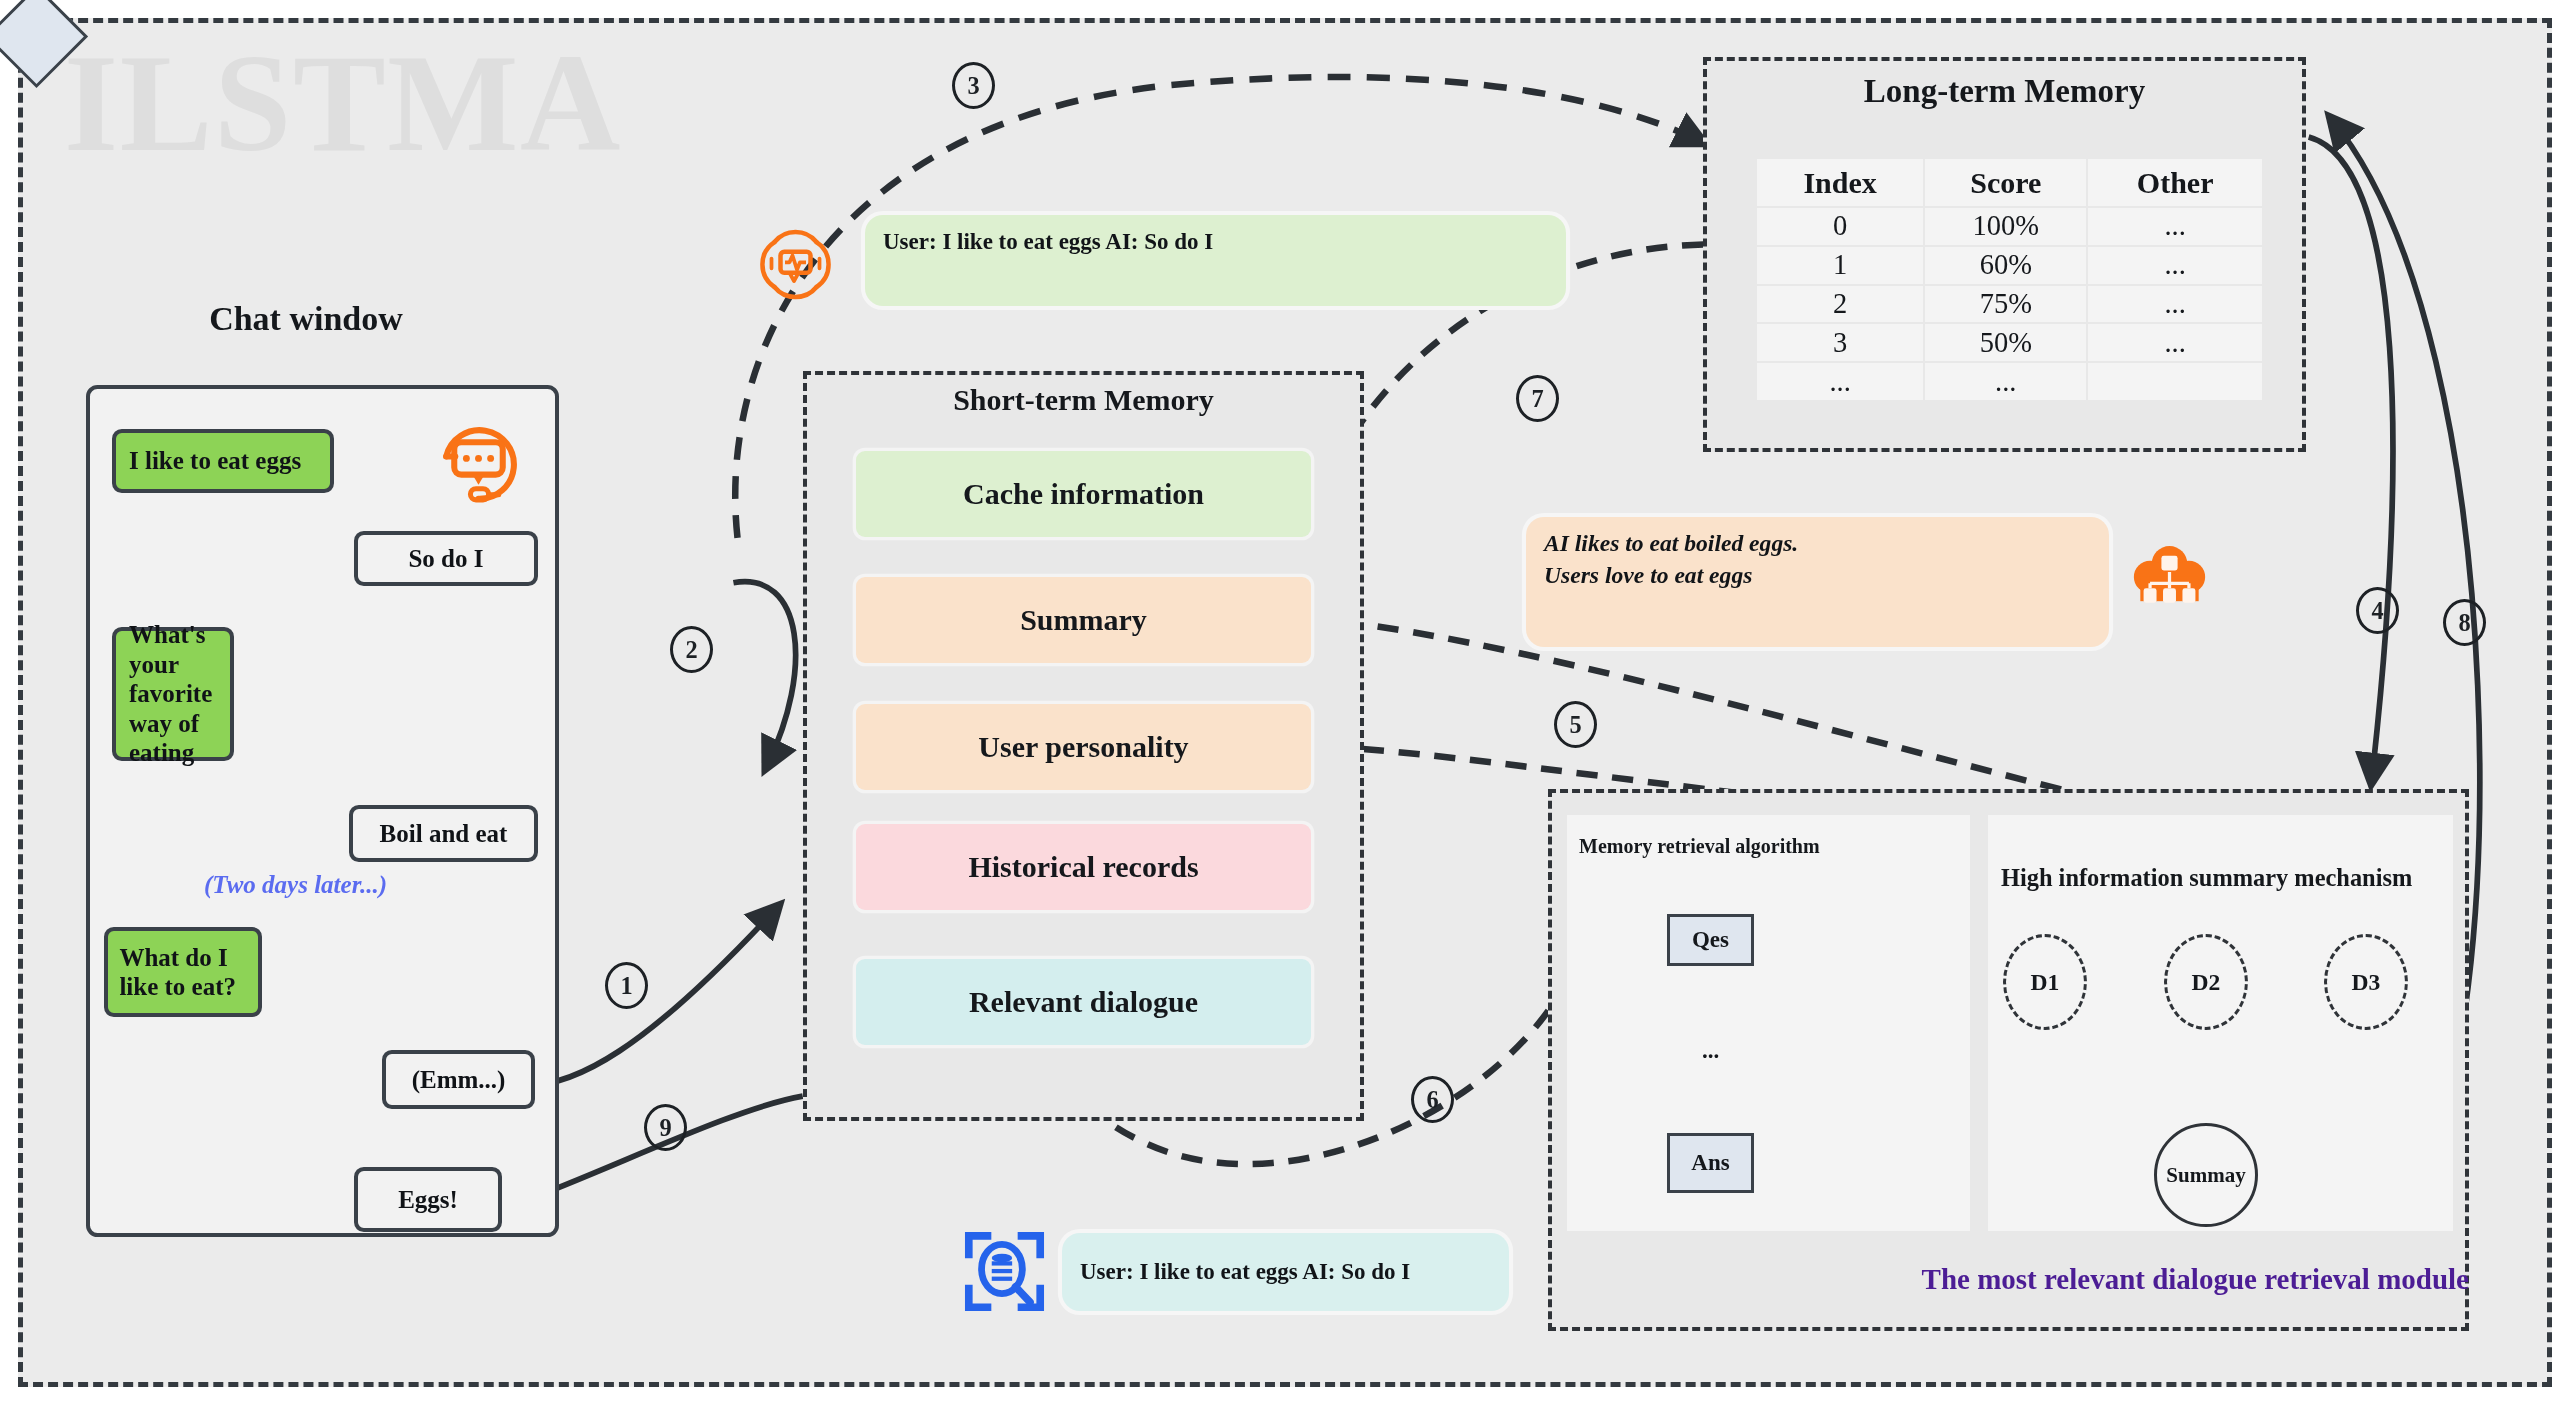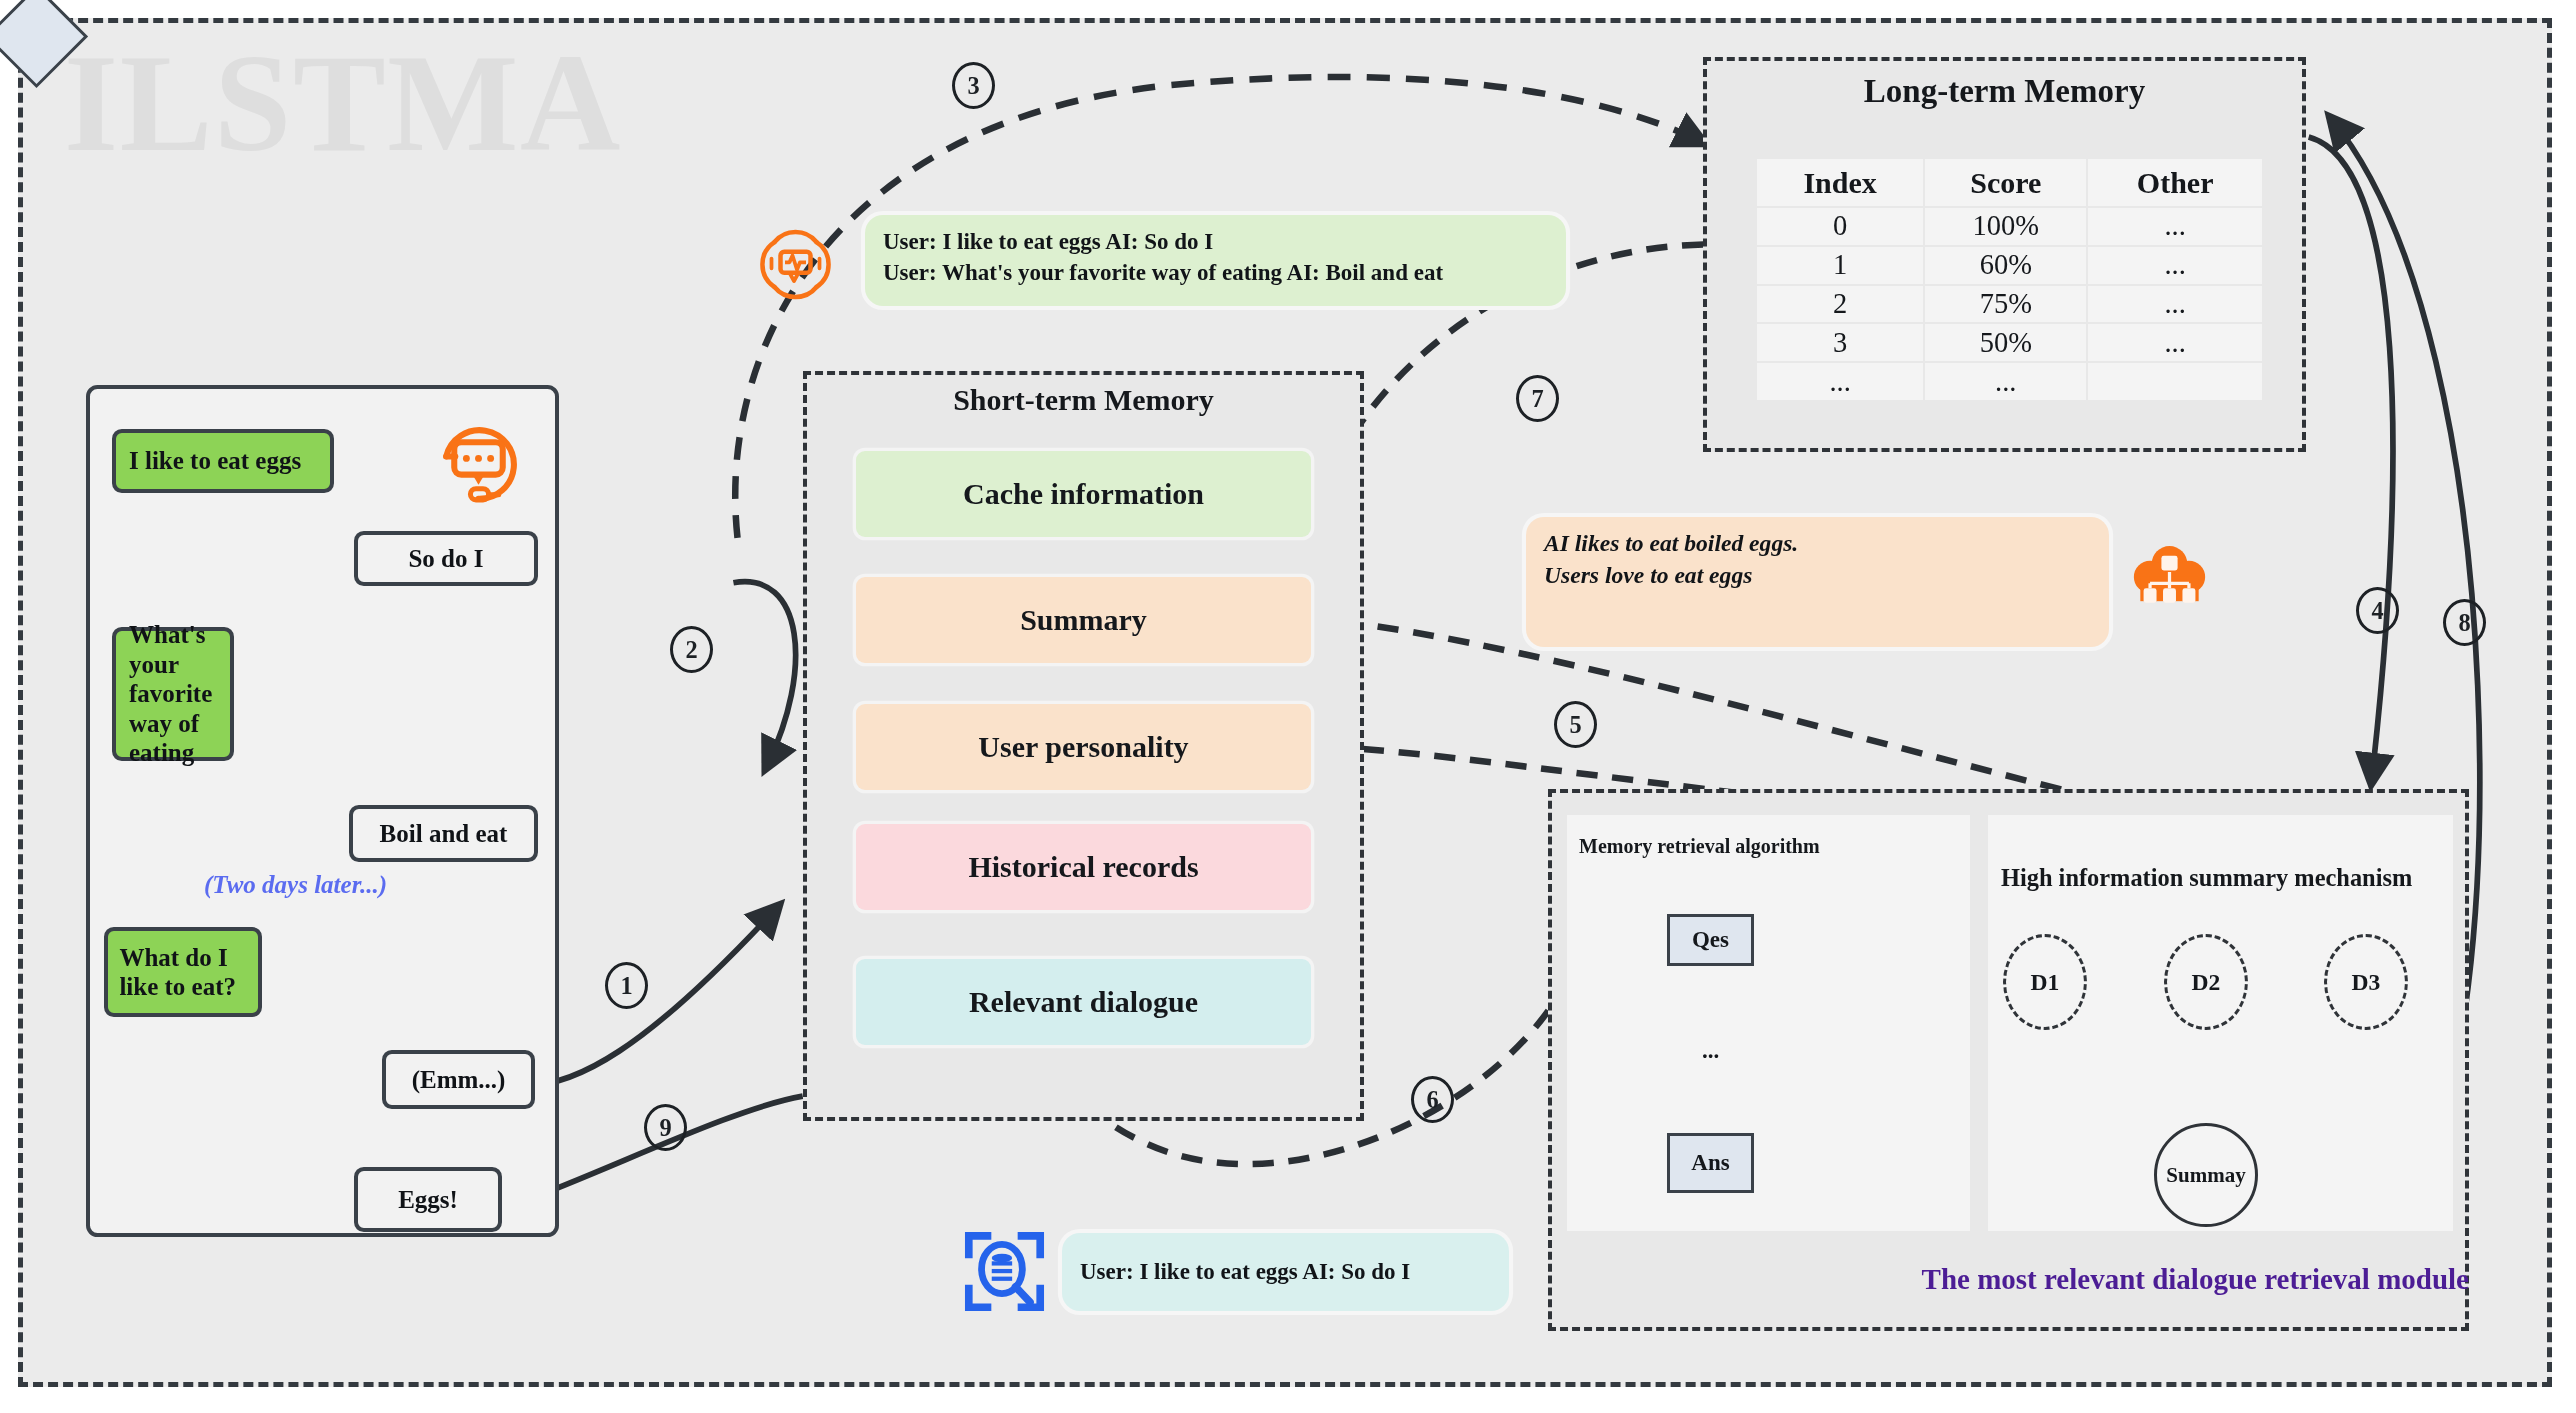--- a/index.html
+++ b/index.html
@@ -163,20 +163,21 @@
 
     <path d="M985,1345 C900,1360 760,1430 640,1475" fill="none" stroke="#2a2f34" stroke-width="7" marker-end="url(#ah)"></path>
 
     <line x1="2095" y1="1178" x2="2095" y2="1240" stroke="#2a2f34" stroke-width="5" marker-end="url(#ah)"></line>
     <line x1="2095" y1="1334" x2="2095" y2="1382" stroke="#2a2f34" stroke-width="5" marker-end="url(#ah)"></line>
 
     <path d="M2506,1256 L2506,1316 L2900,1316 L2900,1256" fill="none" stroke="#2a2f34" stroke-width="5"></path>
     <line x1="2703" y1="1256" x2="2703" y2="1370" stroke="#2a2f34" stroke-width="5" marker-end="url(#ah)"></line>
   </svg>
 
+  <div id="chat-title">Chat window</div>
   <div id="chat-window"></div>
 
   <div id="chat-avatar">
     <svg viewBox="0 0 100 100" width="101" height="101">
       <path d="M18 42 A34 34 0 1 1 50 84" fill="none" stroke="#f97316" stroke-width="6" stroke-linecap="round"></path>
       <path d="M18 42 L27 42" stroke="#f97316" stroke-width="6" stroke-linecap="round"></path>
       <rect x="26" y="28" width="48" height="32" rx="7" fill="none" stroke="#f97316" stroke-width="6"></rect>
       <circle cx="38" cy="44" r="3.4" fill="#f97316"></circle>
       <circle cx="50" cy="44" r="3.4" fill="#f97316"></circle>
       <circle cx="62" cy="44" r="3.4" fill="#f97316"></circle>
@@ -247,21 +248,20 @@
       <path d="M22 20 A36 36 0 0 0 22 80" fill="none" stroke="#f97316" stroke-width="6" stroke-linecap="round"></path>
       <path d="M78 20 A36 36 0 0 1 78 80" fill="none" stroke="#f97316" stroke-width="6" stroke-linecap="round"></path>
       <rect x="30" y="33" width="40" height="28" rx="5" fill="none" stroke="#f97316" stroke-width="6"></rect>
       <path d="M36 47 L42 47 L46 38 L52 57 L56 47 L64 47" fill="none" stroke="#f97316" stroke-width="5" stroke-linejoin="round"></path>
       <path d="M42 61 L48 72 L54 61" fill="none" stroke="#f97316" stroke-width="5" stroke-linejoin="round"></path>
       <path d="M18 42 L18 55 M82 42 L82 55" stroke="#f97316" stroke-width="5" stroke-linecap="round"></path>
     </svg>
   </div>
   <div class="infobox" id="green-note">
     <div>User: I like to eat eggs AI: So do I</div>
-    <div>User: What's your favorite way of eating AI: Boil and eat</div>
   </div>
 
   <div class="infobox" id="orange-note">
     <div>AI likes to eat boiled eggs.</div>
     <div>Users love to eat eggs</div>
   </div>
   <div id="icon-tree">
     <svg viewBox="0 0 100 100" width="81" height="81">
       <circle cx="50" cy="32" r="22" fill="#f97316"></circle>
       <circle cx="26" cy="48" r="20" fill="#f97316"></circle>

